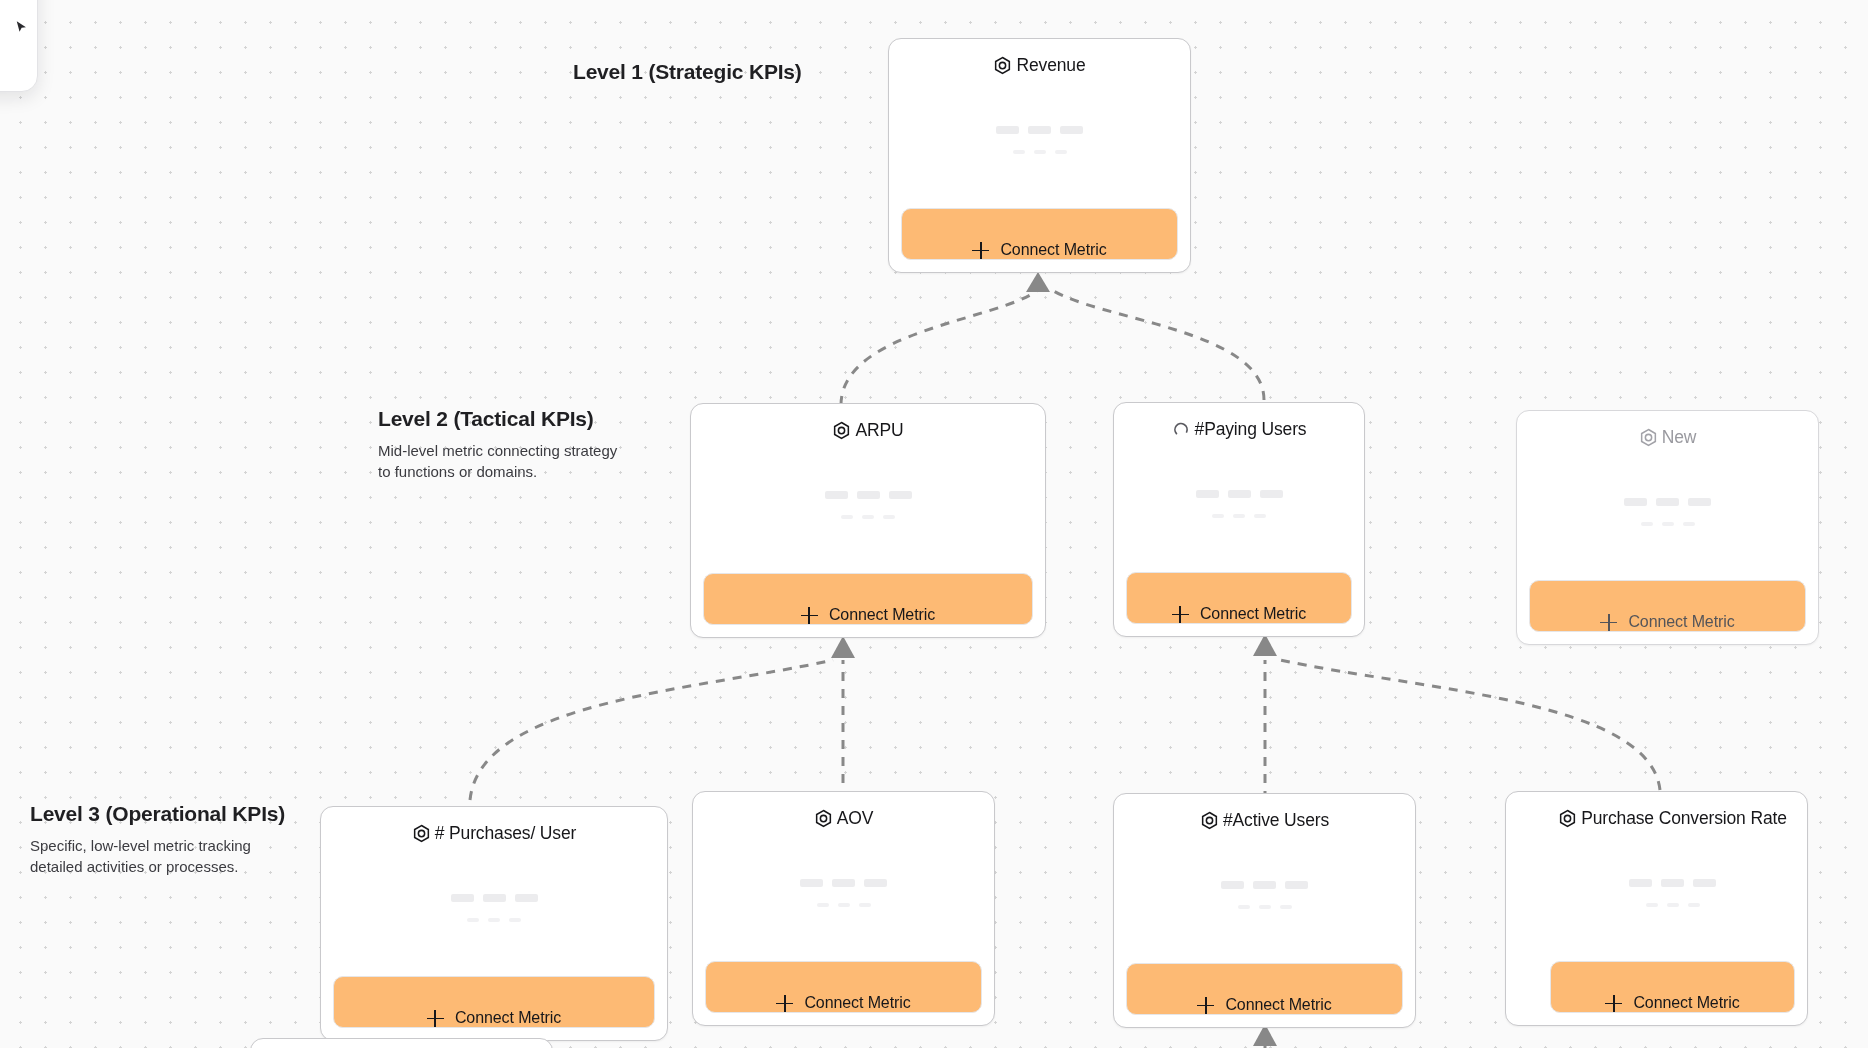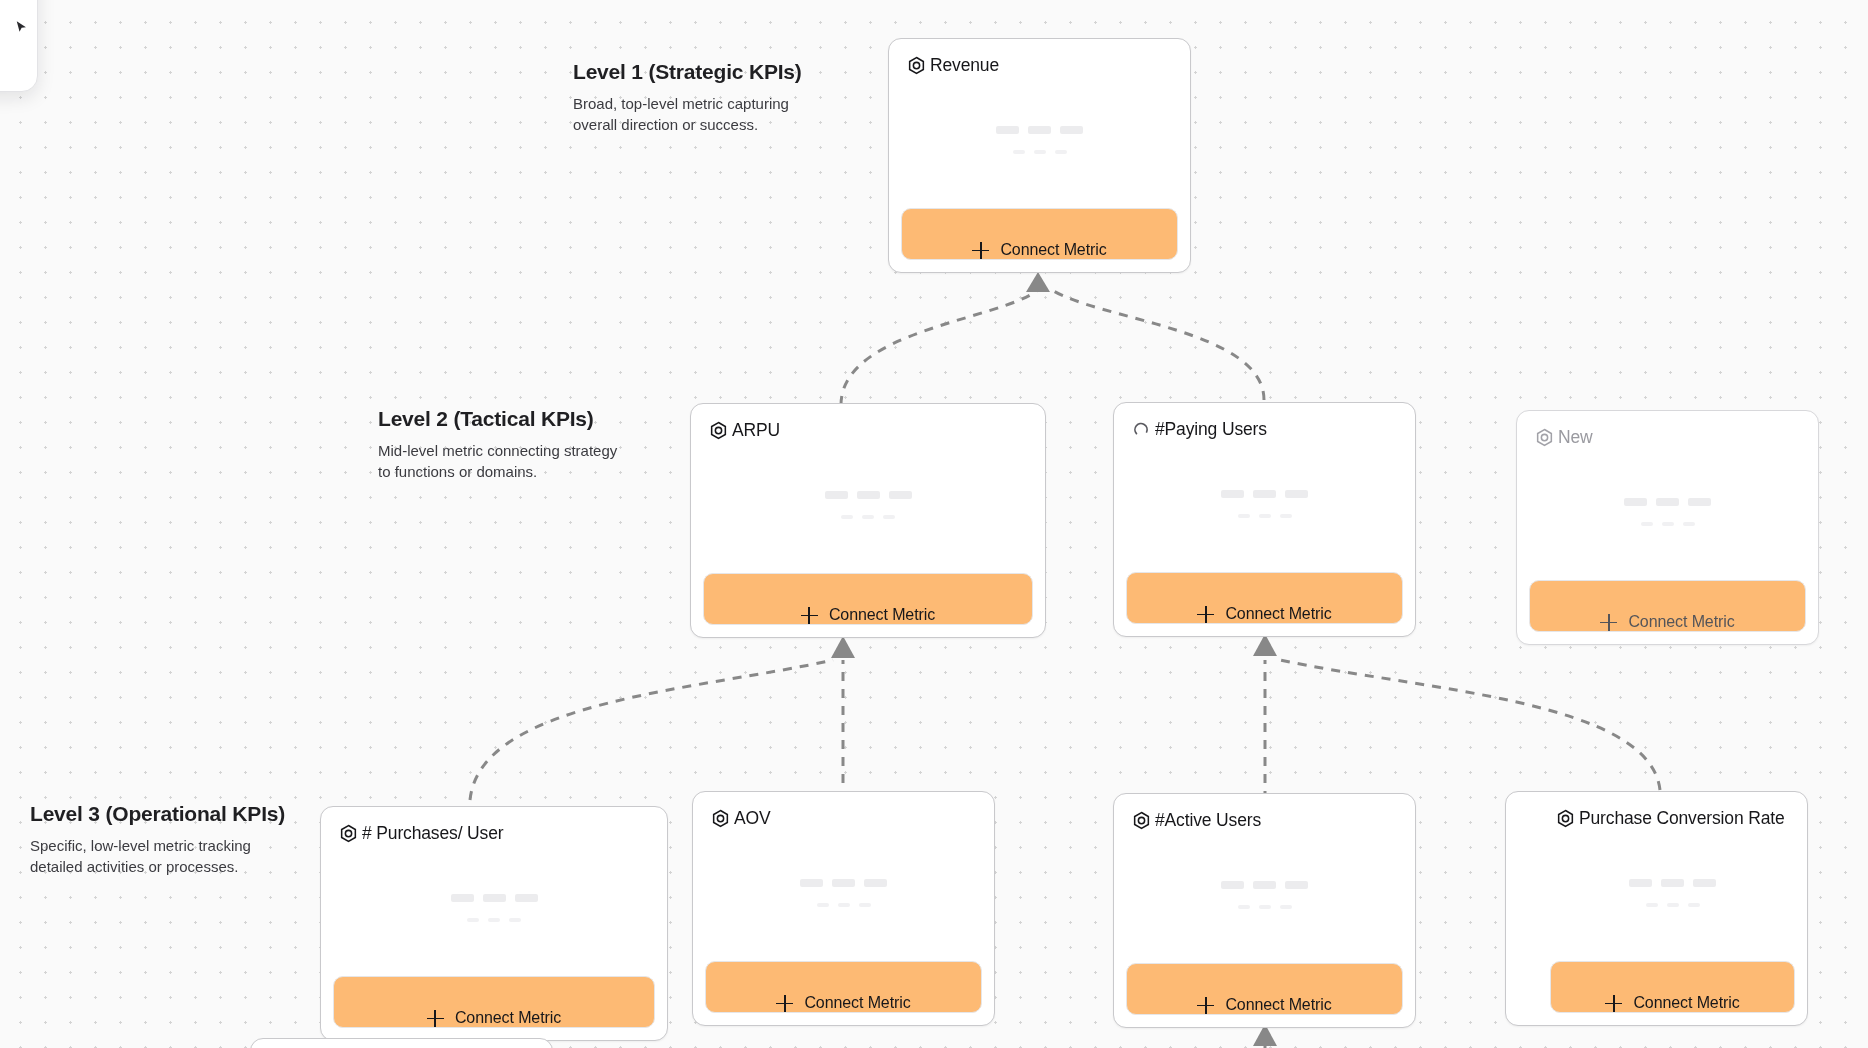--- a/index.html
+++ b/index.html
@@ -80,20 +80,21 @@
   .card.muted {
     border-color: #d8d8db;
   }
 
   .card-head {
     display: flex;
     align-items: center;
     gap: 4px;
     padding: 16px 18px 0 18px;
     flex: 0 0 auto;
+    justify-content: center;
   }
   .card-title {
     font-size: 17.5px;
     font-weight: 500;
     color: #17171a;
     letter-spacing: -0.15px;
     white-space: nowrap;
     line-height: 1.2;
   }
   .card.muted .card-title { color: #9a9aa0; }
@@ -197,21 +198,20 @@
     <path d="M 1660 790 C 1650 700 1420 690 1280 660"></path>
 
     <polygon points="1265,634 1277,656 1253,656"></polygon>
 
     <path d="M 1265 1048 L 1265 1032"></path>
     <polygon points="1265,1024 1277,1046 1253,1046"></polygon>
   </svg>
 
   <div class="level-label" style="left:573px; top:25px; width:255px;">
     <div class="level-title">Level 1 (Strategic KPIs)</div>
-    <div class="level-desc">Broad, top-level metric capturing overall direction or success.</div>
   </div>
 
   <div class="level-label" style="left:378px; top:372px; width:248px;">
     <div class="level-title">Level 2 (Tactical KPIs)</div>
     <div class="level-desc">Mid-level metric connecting strategy to functions or domains.</div>
   </div>
 
   <div class="level-label" style="left:30px; top:767px; width:252px;">
     <div class="level-title">Level 3 (Operational KPIs)</div>
     <div class="level-desc">Specific, low-level metric tracking detailed activities or processes.</div>
@@ -262,21 +262,21 @@
         <span class="skel"></span>
         <span class="skel"></span>
       </div>
     </div>
     <div class="connect-btn">
       <span class="plus-icon"></span>
       <span class="connect-label">Connect Metric</span>
     </div>
   </div>
 
-  <div class="card" style="left:1113px; top:402px; width:303px; height:235px;">
+  <div class="card" style="left:1113px; top:402px; width:252px; height:235px;">
     <div class="card-head">
       <svg class="spinner-icon" viewBox="0 0 20 20">
         <path d="M4.7 14.4 A 6.4 6.4 0 1 1 15.4 12.6"></path>
       </svg>
       <div class="card-title">#Paying Users</div>
     </div>
     <div class="card-body">
       <div class="skel-row primary">
         <span class="skel"></span>
         <span class="skel"></span>

